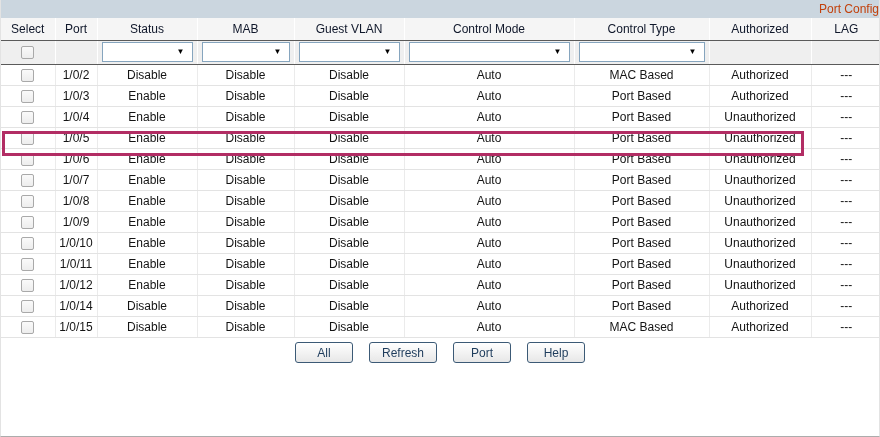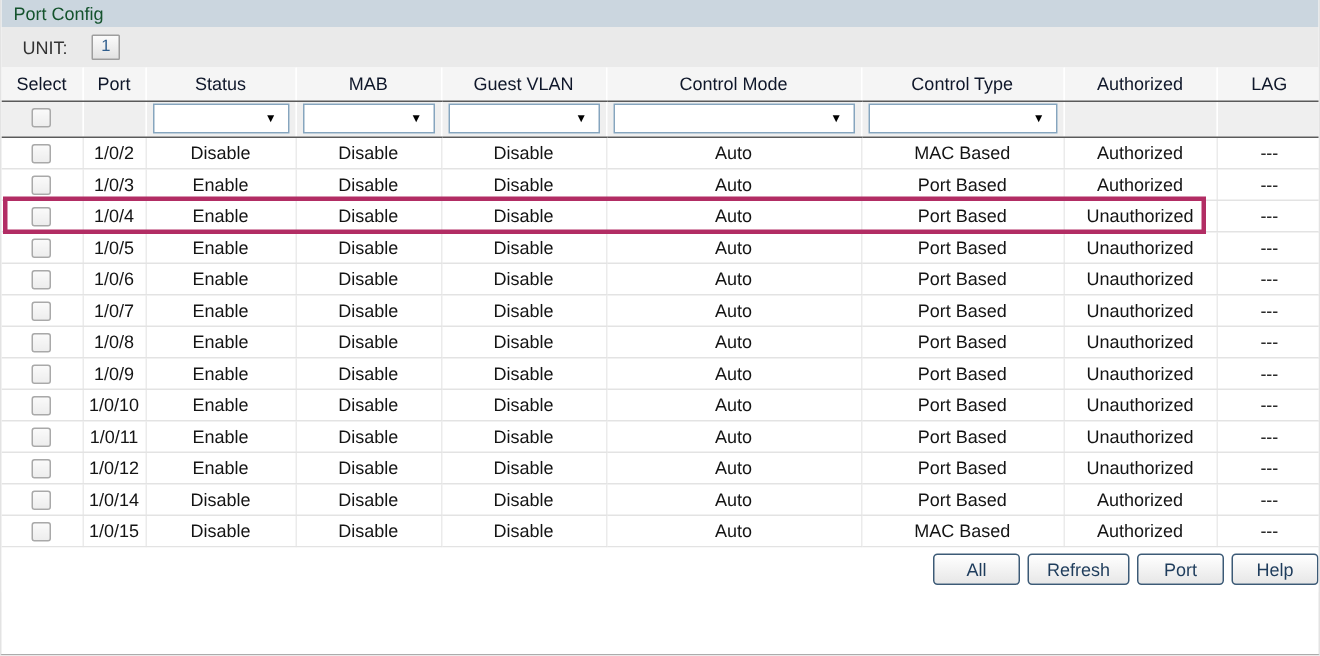--- a/index.html
+++ b/index.html
@@ -14,23 +14,24 @@
     border-left: 1px solid #E3E3E3;
     border-right: 1px solid #E3E3E3;
     border-bottom: 1px solid #ACACAC;
     overflow: hidden;
   }
 
   .title-bar {
     height: 18px;
     line-height: 18px;
     background: var(--title-bar-bg, #CBD6DF);
-    color: #14532d;
+    color: #c2410c;
     font-size: 12px;
     padding-left: 8px;
+    text-align: right;
   }
 
   .unit-row {
     height: 27px;
     background: var(--unit-row-bg, #EAEAEA);
     display: flex;
     align-items: center;
     font-size: 12px;
     color: #333;
     padding-left: 14px;
@@ -129,22 +130,22 @@
     border-radius: 2px;
     vertical-align: middle;
     margin: 0;
     cursor: pointer;
   }
 
   .footer {
     height: 30px;
     display: flex;
     align-items: center;
-    justify-content: flex-end;
-    gap: 5px;
+    justify-content: center;
+    gap: 16px;
     background: #fff;
   }
   .btn {
     min-width: 58px;
     height: 21px;
     padding: 0 12px;
     font-family: "Liberation Sans", sans-serif;
     font-size: 12px;
     color: #1E3C5C;
     background: linear-gradient(#FFFFFF, #E7E7E7);
@@ -160,24 +161,20 @@
     display: none;
   }
 </style>
 </head>
 <body>
 
 <div class="page">
 
   <div class="title-bar">Port Config</div>
 
-  <div class="unit-row">
-    <span>UNIT:</span>
-    <button class="unit-button">1</button>
-  </div>
 
   <table class="port-table">
     <colgroup>
       <col style="width:54px">
         <col style="width:42px">
         <col style="width:100px">
       <col style="width:97px">
         <col style="width:110px">
         <col style="width:170px">
       <col style="width:135px">

